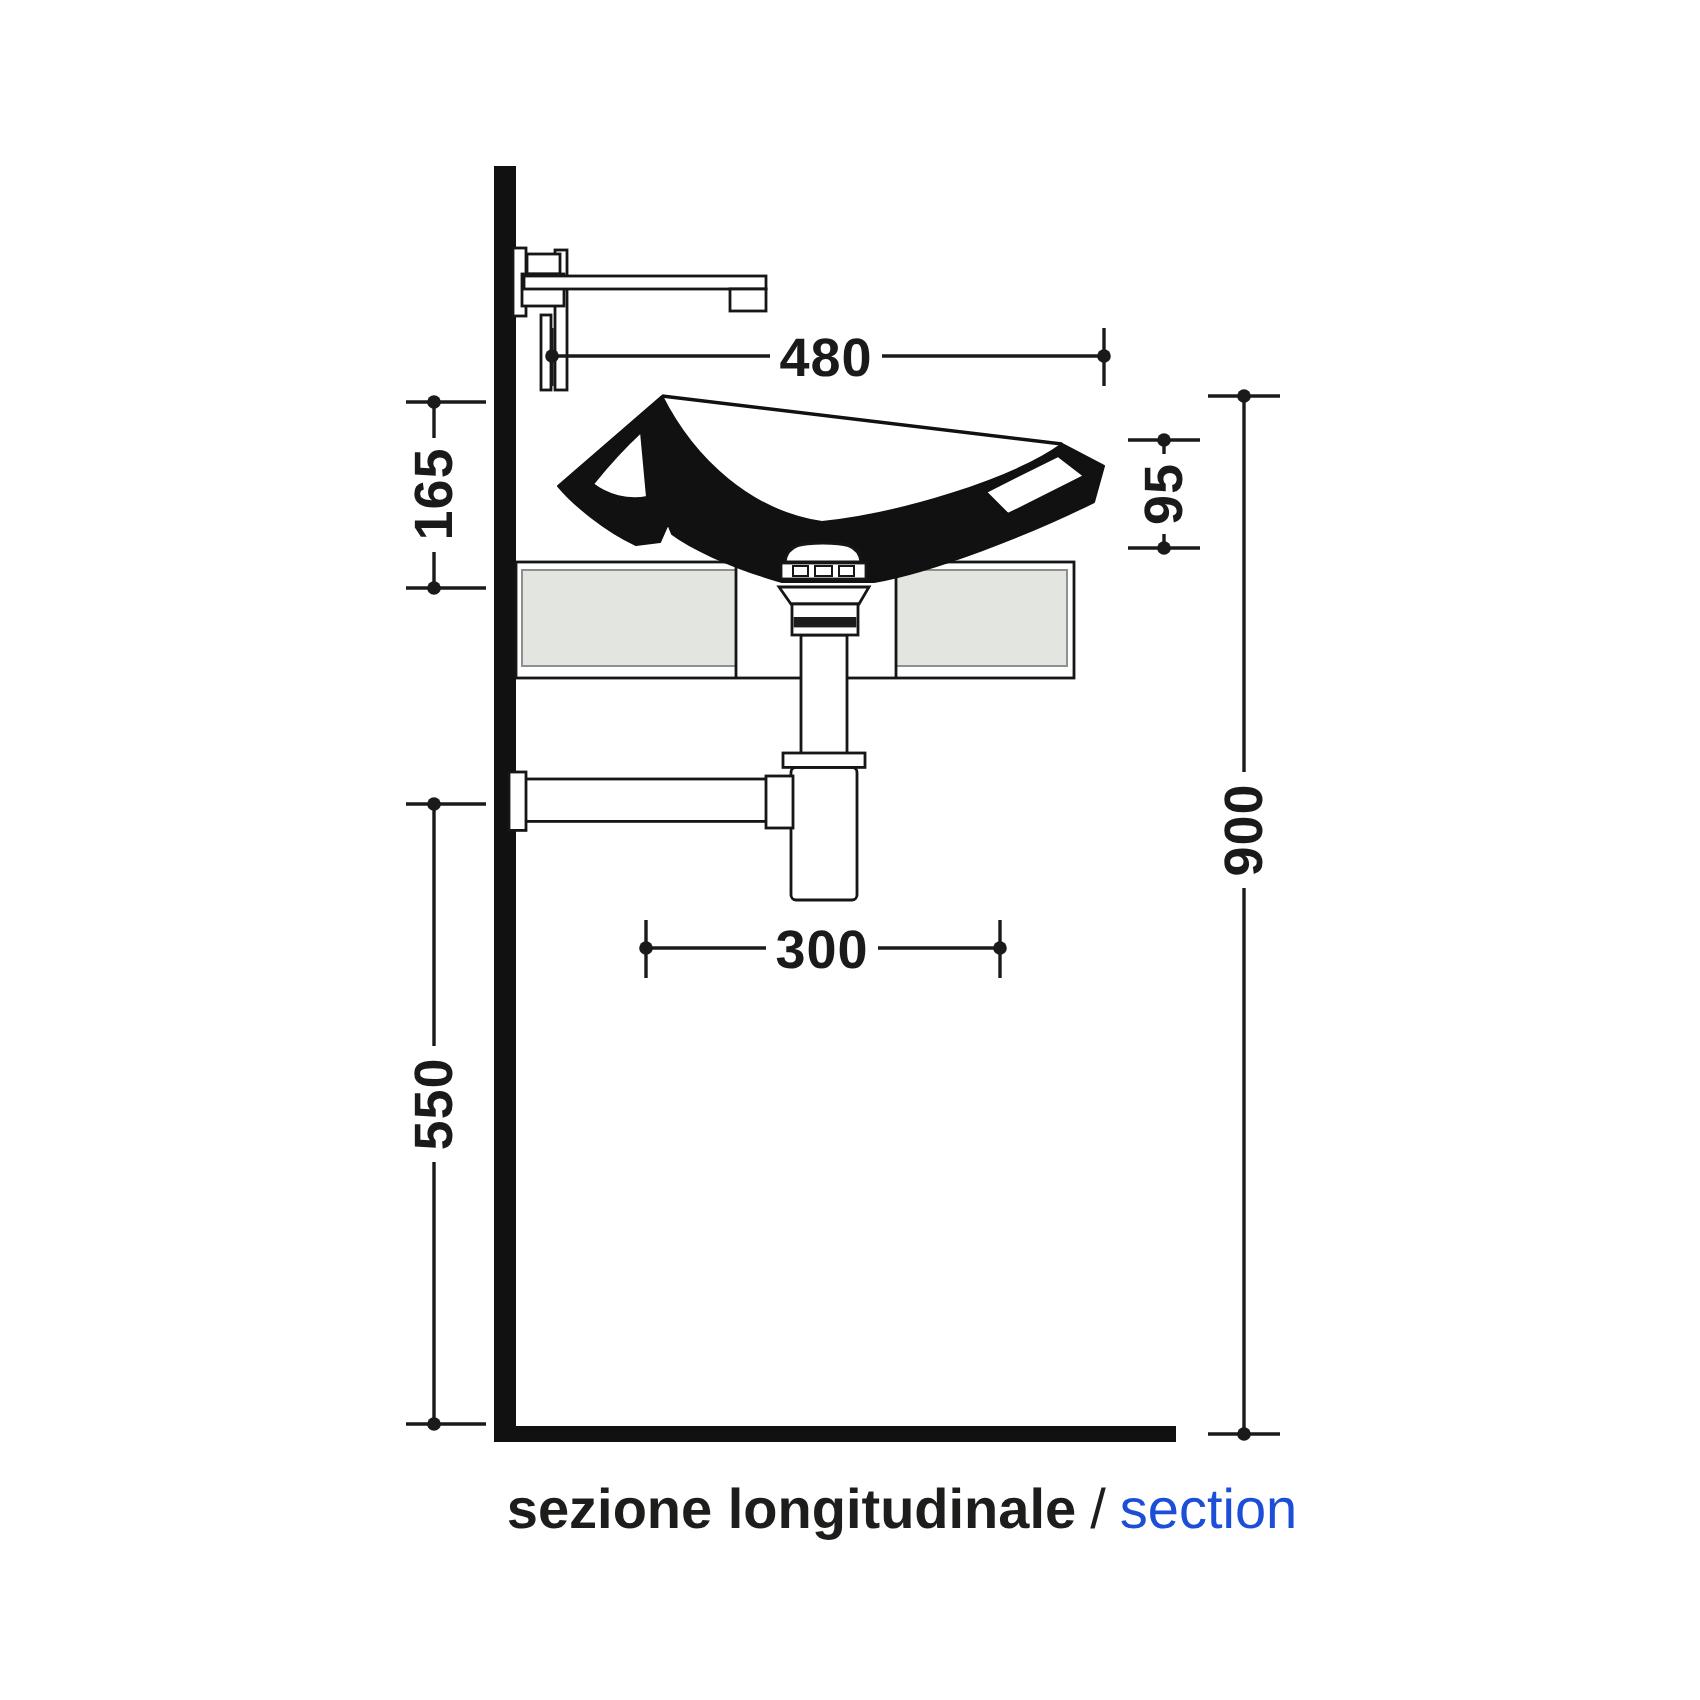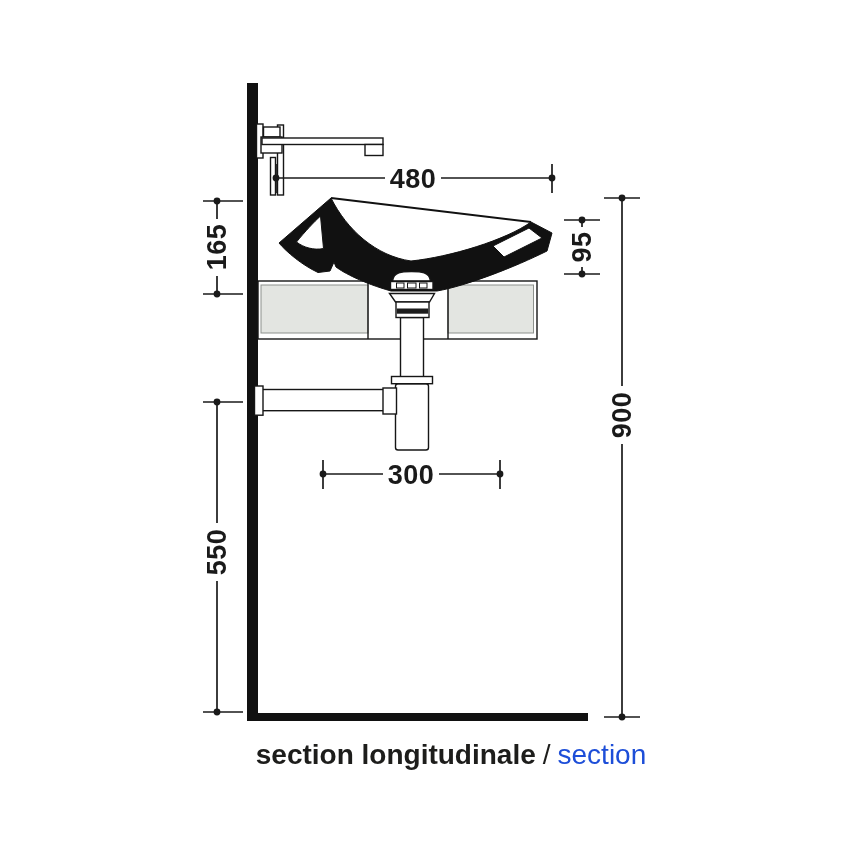--- a/index.html
+++ b/index.html
@@ -136,15 +136,15 @@
       <line x1="604" y1="198" x2="640" y2="198" class="dim"></line>
       <line x1="604" y1="717" x2="640" y2="717" class="dim"></line>
       <circle cx="622" cy="198" r="3.4" class="dot"></circle>
       <circle cx="622" cy="717" r="3.4" class="dot"></circle>
       <rect x="607" y="386" width="30" height="58" class="dimbg"></rect>
       <text x="622" y="415" transform="rotate(-90 622 415)" class="dimtext">900</text>
     </g>
   </svg>
 
   <div class="caption">
-    <span class="b">section longitudinale</span><span class="sep">/</span><span class="light">section</span>
+    <span class="b">sezione longitudinale</span><span class="sep">/</span><span class="light">section</span>
   </div>
 </div>
 
 </body></html>

